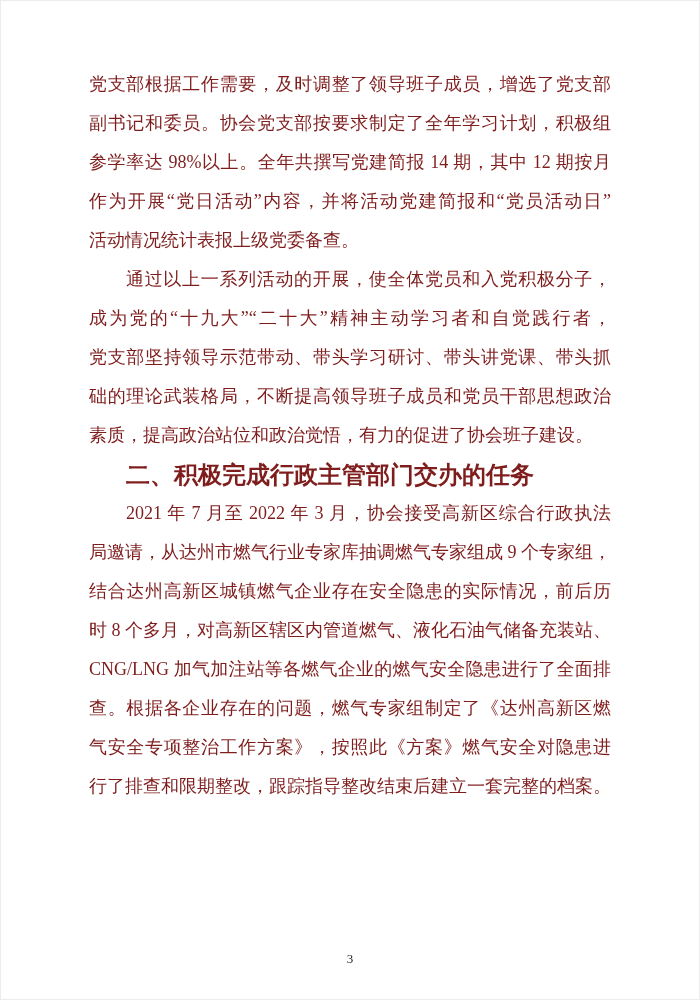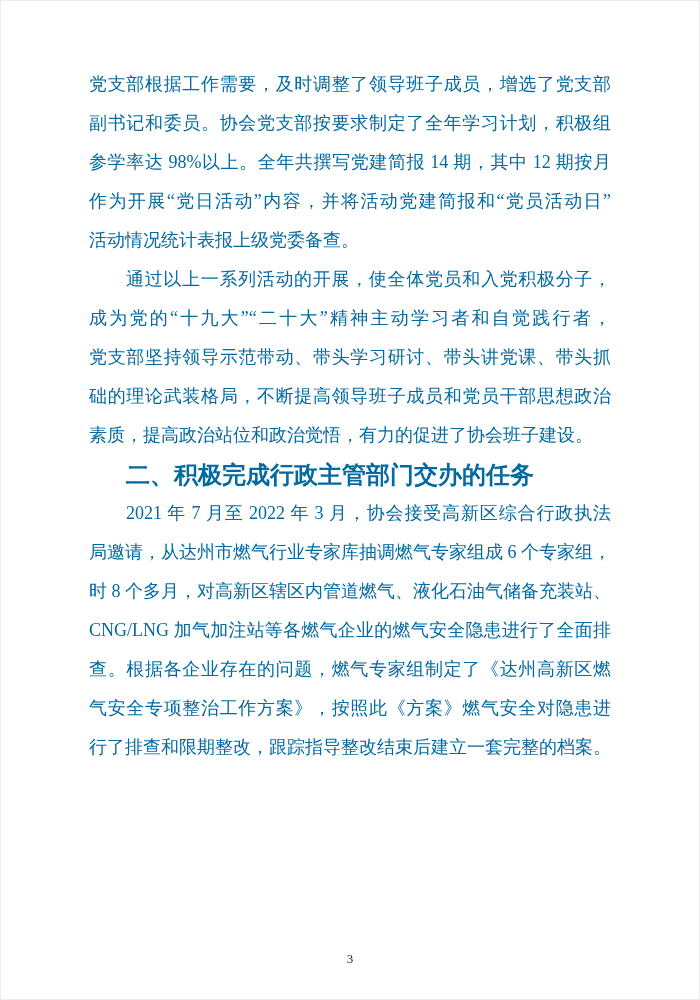--- a/index.html
+++ b/index.html
@@ -53,41 +53,42 @@
     text-align: center;
     font-family: "Liberation Serif", "DejaVu Serif", serif;
     font-size: 13px;
     color: #1c1c1c;
   }
 </style>
 </head>
 <body>
 
 <div class="page">
-  <div class="content" style="color: #0369a1;">
+  <div class="content" style="color: #7f1d1d;">
       <div class="block paragraph">
         <div class="line">党支部根据工作需要，及时调整了领导班子成员，增选了党支部</div>
         <div class="line">副书记和委员。协会党支部按要求制定了全年学习计划，积极组</div>
         <div class="line">参学率达 98%以上。全年共撰写党建简报 14 期，其中 12 期按月</div>
         <div class="line">作为开展“党日活动”内容，并将活动党建简报和“党员活动日”</div>
         <div class="line para-end">活动情况统计表报上级党委备查。</div>
       </div>
       <div class="block paragraph indent">
         <div class="line">通过以上一系列活动的开展，使全体党员和入党积极分子，</div>
         <div class="line">成为党的“十九大”“二十大”精神主动学习者和自觉践行者，</div>
         <div class="line">党支部坚持领导示范带动、带头学习研讨、带头讲党课、带头抓</div>
         <div class="line">础的理论武装格局，不断提高领导班子成员和党员干部思想政治</div>
         <div class="line para-end">素质，提高政治站位和政治觉悟，有力的促进了协会班子建设。</div>
       </div>
       <div class="block heading indent">
         <div class="line para-end">二、积极完成行政主管部门交办的任务</div>
       </div>
       <div class="block paragraph indent">
         <div class="line">2021 年 7 月至 2022 年 3 月，协会接受高新区综合行政执法</div>
-        <div class="line">局邀请，从达州市燃气行业专家库抽调燃气专家组成 6 个专家组，</div>
+        <div class="line">局邀请，从达州市燃气行业专家库抽调燃气专家组成 9 个专家组，</div>
+        <div class="line">结合达州高新区城镇燃气企业存在安全隐患的实际情况，前后历</div>
         <div class="line">时 8 个多月，对高新区辖区内管道燃气、液化石油气储备充装站、</div>
         <div class="line">CNG/LNG 加气加注站等各燃气企业的燃气安全隐患进行了全面排</div>
         <div class="line">查。根据各企业存在的问题，燃气专家组制定了《达州高新区燃</div>
         <div class="line">气安全专项整治工作方案》，按照此《方案》燃气安全对隐患进</div>
         <div class="line para-end">行了排查和限期整改，跟踪指导整改结束后建立一套完整的档案。</div>
       </div>
     </div>
   <div class="footer">
     <span>3</span>
   </div>

